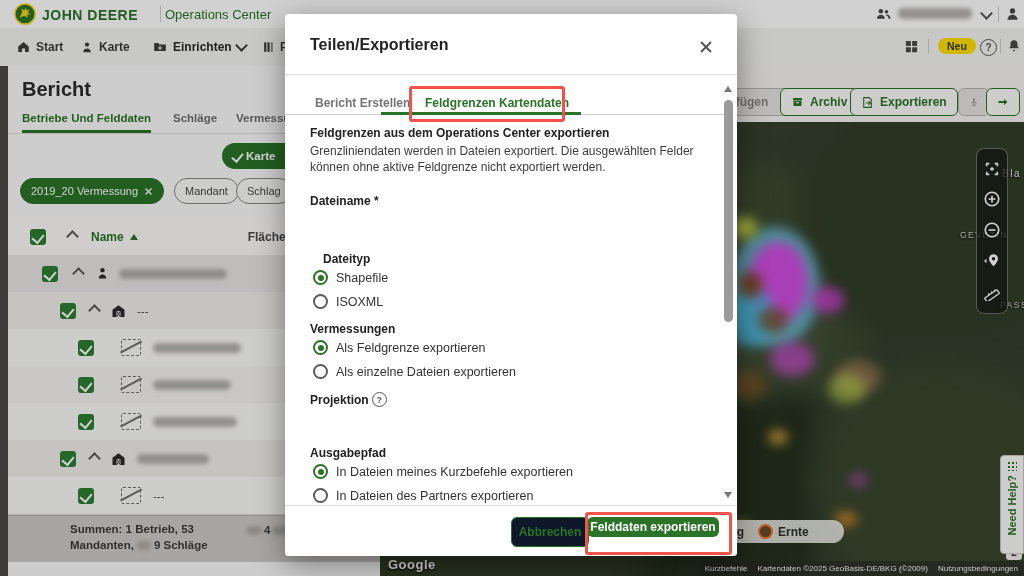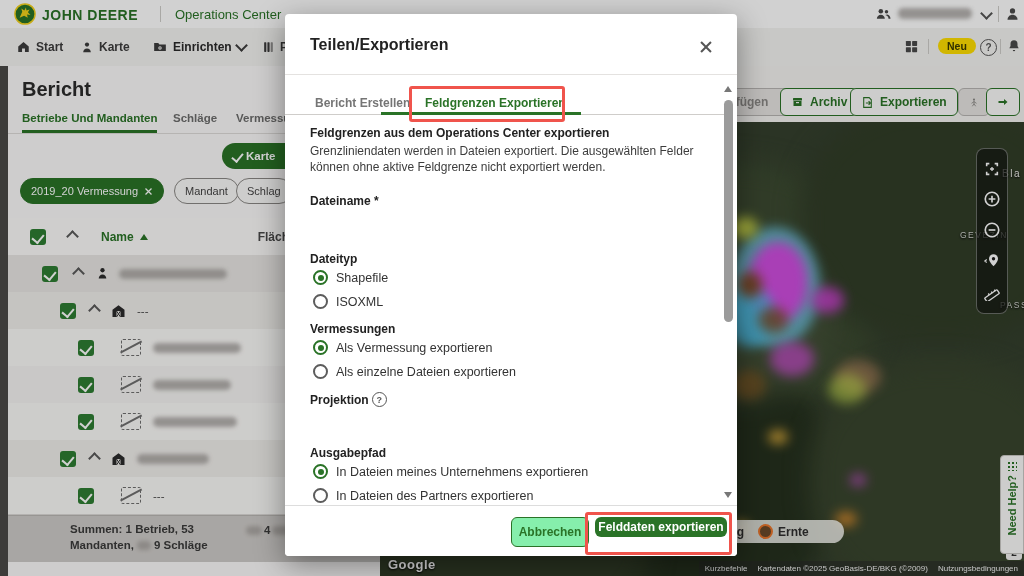--- a/index.html
+++ b/index.html
@@ -78,21 +78,21 @@
     font-family:"Liberation Sans",sans-serif;background:#fff;box-sizing:border-box;}
   .radio{width:15px;height:15px;border-radius:50%;border:2px solid #5c5c5c;box-sizing:border-box;}
   .radio.sel{border-color:#2a7327;position:relative;}
   .radio.sel:after{content:"";position:absolute;left:2.5px;top:2.5px;width:6px;height:6px;border-radius:50%;background:#2a7327;}
   .optlabel{font-size:12.5px;color:#333;}
   .selbox{position:absolute;border:1px solid #9a9895;border-radius:4px;font-size:12px;color:#444;
     display:flex;align-items:center;padding:0 10px;background:#fff;box-sizing:border-box;}
   .chevdown{width:7px;height:7px;border:solid #555;border-width:0 2px 2px 0;transform:rotate(45deg);display:inline-block;}
   .mfooter{position:absolute;left:0;bottom:0;width:452px;height:50px;border-top:1px solid #ddd;background:#fff;
     border-radius:0 0 4px 4px;}
-  .btn-outline{position:absolute;border:1.5px solid #2a7327;color:#2a7327;background:#86efac;border-radius:6px;
+  .btn-outline{position:absolute;border:1.5px solid #2a7327;color:#2a7327;background:#0f172a;border-radius:6px;
     font-size:12px;font-weight:bold;display:flex;align-items:center;justify-content:center;}
   .btn-fill{position:absolute;background:#2a7327;color:#fff;border-radius:6px;font-size:12px;font-weight:bold;
     display:flex;align-items:center;justify-content:center;}
   .sbar{position:absolute;right:5px;width:8px;}
   .sthumb{position:absolute;right:4px;width:9px;background:#9b9b9b;border-radius:5px;}
   .tri-up{width:0;height:0;border-left:4px solid transparent;border-right:4px solid transparent;border-bottom:6px solid #777;}
   .tri-down{width:0;height:0;border-left:4px solid transparent;border-right:4px solid transparent;border-top:6px solid #777;}
   .xline{position:relative;width:14px;height:14px;}
   .xline:before,.xline:after{content:"";position:absolute;left:6px;top:0;width:2px;height:14px;background:#555;}
   .xline:before{transform:rotate(45deg);}  .xline:after{transform:rotate(-45deg);}
@@ -105,21 +105,21 @@
 
   <div id="topbar">
     <div class="abs" style="left:14px;top:3px">
       <svg width="22" height="22" viewBox="0 0 24 24">
           <circle cx="12" cy="12" r="11" fill="#2a7327" stroke="#f5d21b" stroke-width="1.6"></circle>
           <path d="M6.2 16 L9 9.5 L8 6 L11.2 8.2 L13 5 L13.6 8.2 L17 7 L15.2 10 L18 13.2 L14.2 12.6 L15 16 L11 14 Z" fill="#f5d21b"></path>
         </svg>
     </div>
     <div class="abs brand" style="left:42px;top:7px">JOHN DEERE</div>
     <div class="abs vdiv" style="left:160px;top:6px;height:16px"></div>
-    <div class="abs appname" style="left:175px;top:7px">Operations Center</div>
+    <div class="abs appname" style="left:165px;top:7px">Operations Center</div>
     <div class="abs" style="left:875px;top:6px">
       <svg width="17" height="16" viewBox="0 0 24 24" fill="#4a4a4a">
           <circle cx="8" cy="8" r="3.4"></circle>
           <path d="M2 19c0-3.3 2.7-6 6-6s6 2.7 6 6z"></path>
           <circle cx="16.5" cy="8.5" r="2.6"></circle>
           <path d="M14.5 13.6c2.8.3 5 2.6 5 5.4h3c0-3-2-5.5-4.8-6.3z"></path>
         </svg>
     </div>
     <div class="abs redact" style="left:898px;top:8px;width:74px;height:11px"></div>
     <div class="abs chevdown" style="left:982px;top:9px"></div>
@@ -180,21 +180,21 @@
           <path d="M12 2a6 6 0 0 0-6 6v4l-2 4h16l-2-4V8a6 6 0 0 0-6-6z"></path>
           <path d="M10 19a2 2 0 0 0 4 0z"></path>
         </svg>
     </div>
   </div>
 
   <div id="leftstrip"></div>
 
   <div id="leftpanel">
     <div class="abs paneltitle" style="left:14px;top:12px">Bericht</div>
-    <div class="abs ptab active" style="left:14px;top:46px">Betriebe Und Mandanten</div>
+    <div class="abs ptab active" style="left:14px;top:46px">Betriebe Und Felddaten</div>
     <div class="abs ptab" style="left:165px;top:46px">Schläge</div>
     <div class="abs ptab" style="left:228px;top:46px">Vermessungen</div>
     <div class="abs" style="left:0;top:67px;width:372px;height:1px;background:#dedcd9"></div>
 
     <div class="abs greenbtn" style="left:214px;top:77px;width:78px">
       <span class="checkmark"></span>
       <span>Karte</span>
     </div>
 
     <div class="abs chip on" style="left:12px;top:112px">
@@ -206,21 +206,21 @@
     <div class="abs chip" style="left:166px;top:112px">
         <span>Mandant</span>
       </div>
     <div class="abs chip" style="left:228px;top:112px">
         <span>Schlag</span>
       </div>
 
     <div class="trow" style="top:152px;background:#fdfcfb">
       <span class="checkbox" style="margin-left:22px"></span>
       <span class="caret" style="margin-left:22px"></span>
-      <span style="margin-left:24px;font-size:12px;font-weight:bold;color:#2a7327">Name</span>
+      <span style="margin-left:14px;font-size:12px;font-weight:bold;color:#2a7327">Name</span>
       <span class="sorttri" style="margin-left:6px"></span>
       <span style="margin-left:110px;font-size:12px;font-weight:bold;color:#4a4a4a">Fläche</span>
     </div>
     <div class="trow" style="top:189px;background:#e9e7e4">
       <span class="checkbox" style="margin-left:34px"></span>
       <span class="caret" style="margin-left:16px"></span>
       <svg width="13" height="15" viewBox="0 0 24 24" fill="#2b2b2b" style="margin-left:13px">
           <circle cx="12" cy="6" r="4"></circle>
           <path d="M5 21c0-4 3-7.2 7-7.2s7 3.2 7 7.2z"></path>
         </svg>
@@ -400,74 +400,74 @@
   </div>
 
   <div id="dim"></div>
 
   <div id="modal">
     <div class="abs mtitle" style="left:25px;top:22px">Teilen/Exportieren</div>
     <div class="abs xline" style="left:414px;top:26px"></div>
     <div class="abs" style="left:0;top:60px;width:452px;height:1px;background:#e4e2e0"></div>
 
     <div class="abs mtab" style="left:30px;top:82px">Bericht Erstellen</div>
-    <div class="abs mtab active" style="left:140px;top:82px">Feldgrenzen Exportieren</div>
+    <div class="abs mtab active" style="left:140px;top:82px">Feldgrenzen Kartendaten</div>
     <div class="abs" style="left:0;top:100px;width:440px;height:1px;background:#cfcdca"></div>
     <div class="mtabline" style="left:96px;top:98px;width:200px"></div>
     <div class="redbox" style="left:124px;top:72px;width:150px;height:30px"></div>
 
     <div class="abs sectext" style="left:25px;top:129px">Grenzliniendaten werden in Dateien exportiert. Die ausgewählten Felder</div>
     <div class="abs sectitle" style="left:25px;top:112px">Feldgrenzen aus dem Operations Center exportieren</div>
     <div class="abs sectext" style="left:25px;top:145px">können ohne aktive Feldgrenze nicht exportiert werden.</div>
 
     <div class="abs flabel" style="left:25px;top:180px">Dateiname *</div>
 
-    <div class="abs flabel" style="left:25px;top:238px">Dateityp</div>
+    <div class="abs flabel" style="left:38px;top:238px">Dateityp</div>
     <div class="abs" style="left:28px;top:256px;display:flex;align-items:center;gap:8px">
       <span class="radio sel"></span>
       <span class="optlabel">Shapefile</span>
     </div>
     <div class="abs" style="left:28px;top:280px;display:flex;align-items:center;gap:8px">
       <span class="radio"></span>
       <span class="optlabel">ISOXML</span>
     </div>
 
     <div class="abs flabel" style="left:25px;top:308px">Vermessungen</div>
     <div class="abs" style="left:28px;top:326px;display:flex;align-items:center;gap:8px">
       <span class="radio sel"></span>
-      <span class="optlabel">Als Vermessung exportieren</span>
+      <span class="optlabel">Als Feldgrenze exportieren</span>
     </div>
     <div class="abs" style="left:28px;top:350px;display:flex;align-items:center;gap:8px">
       <span class="radio"></span>
       <span class="optlabel">Als einzelne Dateien exportieren</span>
     </div>
 
     <div class="abs" style="left:25px;top:378px;display:flex;align-items:center;gap:3px">
       <span class="flabel">Projektion</span>
       <span class="helpcirc" style="width:13px;height:13px;font-size:9px">?</span>
     </div>
 
     <div class="abs flabel" style="left:25px;top:432px">Ausgabepfad</div>
     <div class="abs" style="left:28px;top:450px;display:flex;align-items:center;gap:8px">
       <span class="radio sel"></span>
-      <span class="optlabel">In Dateien meines Unternehmens exportieren</span>
+      <span class="optlabel">In Dateien meines Kurzbefehle exportieren</span>
     </div>
     <div class="abs" style="left:28px;top:474px;display:flex;align-items:center;gap:8px">
       <span class="radio"></span>
       <span class="optlabel">In Dateien des Partners exportieren</span>
     </div>
 
     <div class="sbar" style="top:72px">
         <div class="tri-up"></div>
       </div>
     <div class="sthumb" style="top:86px;height:222px"></div>
     <div class="sbar" style="top:478px">
         <div class="tri-down"></div>
       </div>
 
     <div class="mfooter">
       <div class="btn-outline" style="right:148px;top:11px;width:76px;height:28px">Abbrechen</div>
-      <div class="btn-fill" style="right:10px;top:11px;width:132px;height:20px">Felddaten exportieren</div>
+      <div class="btn-fill" style="right:18px;top:11px;width:132px;height:20px">Felddaten exportieren</div>
       <div class="redbox" style="right:5px;top:6px;width:141px;height:37px"></div>
     </div>
   </div>
 
 </div>
 
 </body></html>

